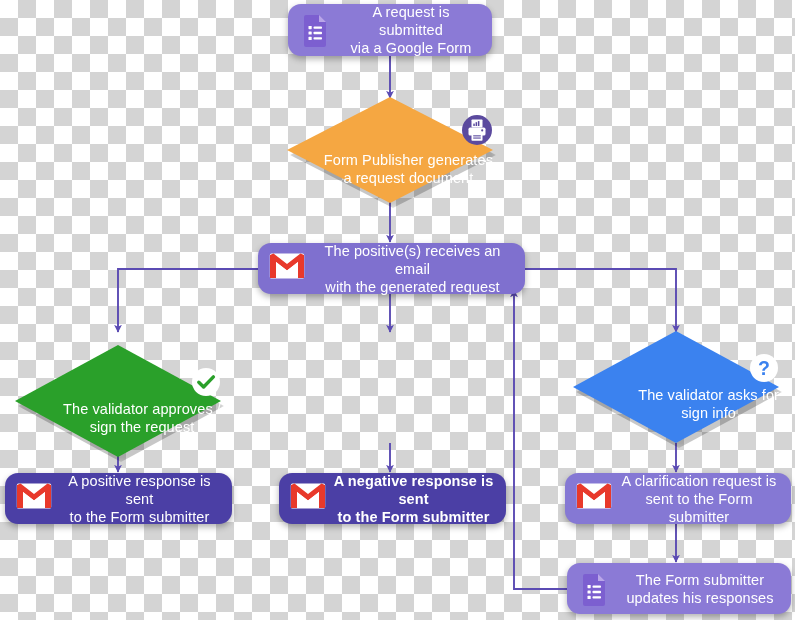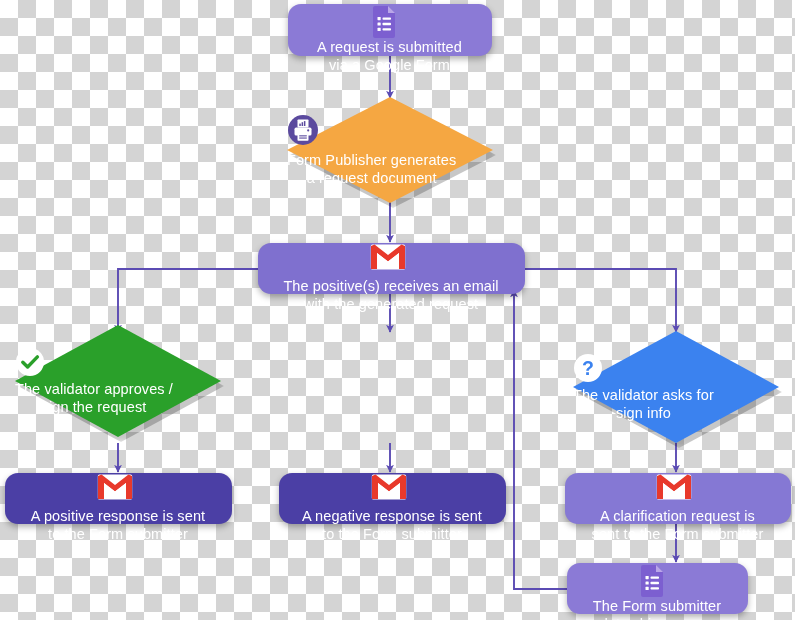--- a/index.html
+++ b/index.html
@@ -33,21 +33,20 @@
 
   
   .node-box {
     position: absolute;
     box-sizing: border-box;
     border-radius: 13px;
     display: flex;
     align-items: center;
     box-shadow: 0 3px 6px rgba(0,0,0,0.30);
     padding: 0 12px 0 11px;
-    flex-direction: column;
   }
   .node-box .nb-icon {
     flex: 0 0 auto;
     width: 34px;
     height: 34px;
     margin-right: 9px;
     display: block;
   }
   .node-box .nb-label {
     flex: 1 1 auto;
@@ -80,21 +79,21 @@
     background: rgba(0,0,0,0.22);
     filter: blur(3px);
   }
   .node-diamond .dm-inner {
     position: absolute;
     left: 0; top: 0;
     width: 100%;
     height: 100%;
     display: flex;
     flex-direction: column;
-    align-items: flex-start;
+    align-items: flex-end;
     justify-content: center;
   }
   .node-diamond .dm-icon {
     width: 30px;
     height: 30px;
     display: block;
     margin-bottom: 3px;
   }
   .node-diamond .dm-label {
     color: #ffffff;
@@ -187,21 +186,21 @@
       <svg viewBox="0 0 36 28" width="36" height="28">
         <rect x="0.8" y="1.5" width="34.4" height="25" rx="1.6" fill="#ffffff"></rect>
         <path d="M1 3 L1 26 L7 26 L7 10 L18 18.5 L29 10 L29 26 L35 26 L35 3 L31.5 1.5 L18 12 L4.5 1.5 Z" fill="#e8392b"></path>
         <path d="M7 10 L7 26 L29 26 L29 10 L18 18.5 Z" fill="#ffffff"></path>
       </svg>
     </span>
     <span class="nb-label">The positive(s) receives an email
 with the generated request</span>
   </div>
 
-  <div class="node-diamond wide-label" style="left:15px; top:325px; width:206px; height:112px;text-decoration:underline;">
+  <div class="node-diamond wide-label" style="left:15px; top:345px; width:206px; height:112px;text-decoration:underline;">
     <div class="dm-shadow"></div>
     <div class="dm-shape" style="background:#2aa02a;"></div>
     <div class="dm-inner">
       <span class="dm-icon">
         <svg viewBox="0 0 30 30" width="30" height="30">
           <circle cx="15" cy="15" r="14" fill="#ffffff"></circle>
           <path d="M7.8 15.2 L12.6 20 L22.4 9.9" stroke="#2aa02a" stroke-width="3.4" fill="none" stroke-linecap="round" stroke-linejoin="round"></path>
         </svg>
       </span>
       <span class="dm-label">The validator approves /
@@ -230,21 +229,21 @@
       <svg viewBox="0 0 36 28" width="36" height="28">
         <rect x="0.8" y="1.5" width="34.4" height="25" rx="1.6" fill="#ffffff"></rect>
         <path d="M1 3 L1 26 L7 26 L7 10 L18 18.5 L29 10 L29 26 L35 26 L35 3 L31.5 1.5 L18 12 L4.5 1.5 Z" fill="#e8392b"></path>
         <path d="M7 10 L7 26 L29 26 L29 10 L18 18.5 Z" fill="#ffffff"></path>
       </svg>
     </span>
     <span class="nb-label">A positive response is sent
 to the Form submitter</span>
   </div>
 
-  <div class="node-box" style="left:279px; top:473px; width:227px; height:51px; background:#4b3fa5;">
+  <div class="node-box" style="left:279px; top:473px; width:227px; height:51px; background:#4b3fa5;font-weight:bold;">
     <span class="nb-icon">
       <svg viewBox="0 0 36 28" width="36" height="28">
         <rect x="0.8" y="1.5" width="34.4" height="25" rx="1.6" fill="#ffffff"></rect>
         <path d="M1 3 L1 26 L7 26 L7 10 L18 18.5 L29 10 L29 26 L35 26 L35 3 L31.5 1.5 L18 12 L4.5 1.5 Z" fill="#e8392b"></path>
         <path d="M7 10 L7 26 L29 26 L29 10 L18 18.5 Z" fill="#ffffff"></path>
       </svg>
     </span>
     <span class="nb-label">A negative response is sent
 to the Form submitter</span>
   </div>
@@ -254,21 +253,21 @@
       <svg viewBox="0 0 36 28" width="36" height="28">
         <rect x="0.8" y="1.5" width="34.4" height="25" rx="1.6" fill="#ffffff"></rect>
         <path d="M1 3 L1 26 L7 26 L7 10 L18 18.5 L29 10 L29 26 L35 26 L35 3 L31.5 1.5 L18 12 L4.5 1.5 Z" fill="#e8392b"></path>
         <path d="M7 10 L7 26 L29 26 L29 10 L18 18.5 Z" fill="#ffffff"></path>
       </svg>
     </span>
     <span class="nb-label">A clarification request is
 sent to the Form submitter</span>
   </div>
 
-  <div class="node-box" style="left:567px; top:563px; width:181px; height:51px; background:#8b7ad6;">
+  <div class="node-box" style="left:567px; top:563px; width:224px; height:51px; background:#8b7ad6;">
     <span class="nb-icon">
       <svg viewBox="0 0 34 34" width="34" height="34">
         <path d="M7 2 h13 l7 7 v23 a2 2 0 0 1 -2 2 H7 a2 2 0 0 1 -2 -2 V4 a2 2 0 0 1 2 -2 z" fill="#7c5fd0"></path>
         <path d="M20 2 l7 7 h-7 z" fill="#b9a6e8"></path>
         <rect x="9.5" y="13" width="3.2" height="3.2" rx="0.6" fill="#ffffff"></rect>
         <rect x="14.5" y="13.4" width="8.5" height="2.4" rx="0.8" fill="#ffffff"></rect>
         <rect x="9.5" y="18.4" width="3.2" height="3.2" rx="0.6" fill="#ffffff"></rect>
         <rect x="14.5" y="18.8" width="8.5" height="2.4" rx="0.8" fill="#ffffff"></rect>
         <rect x="9.5" y="23.8" width="3.2" height="3.2" rx="0.6" fill="#ffffff"></rect>
         <rect x="14.5" y="24.2" width="8.5" height="2.4" rx="0.8" fill="#ffffff"></rect>

